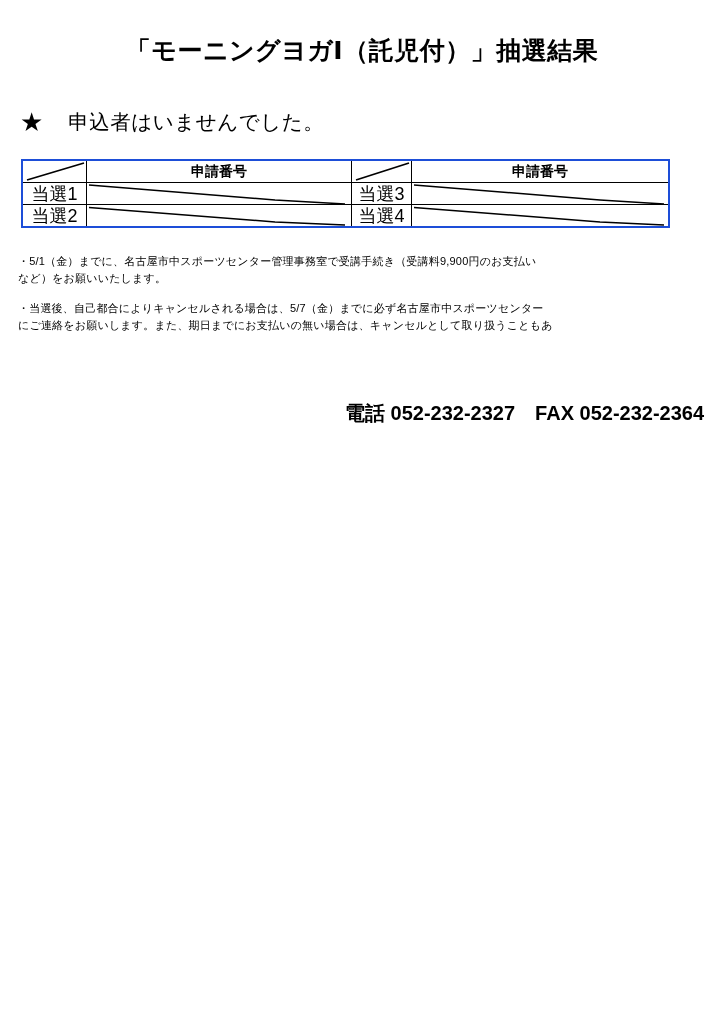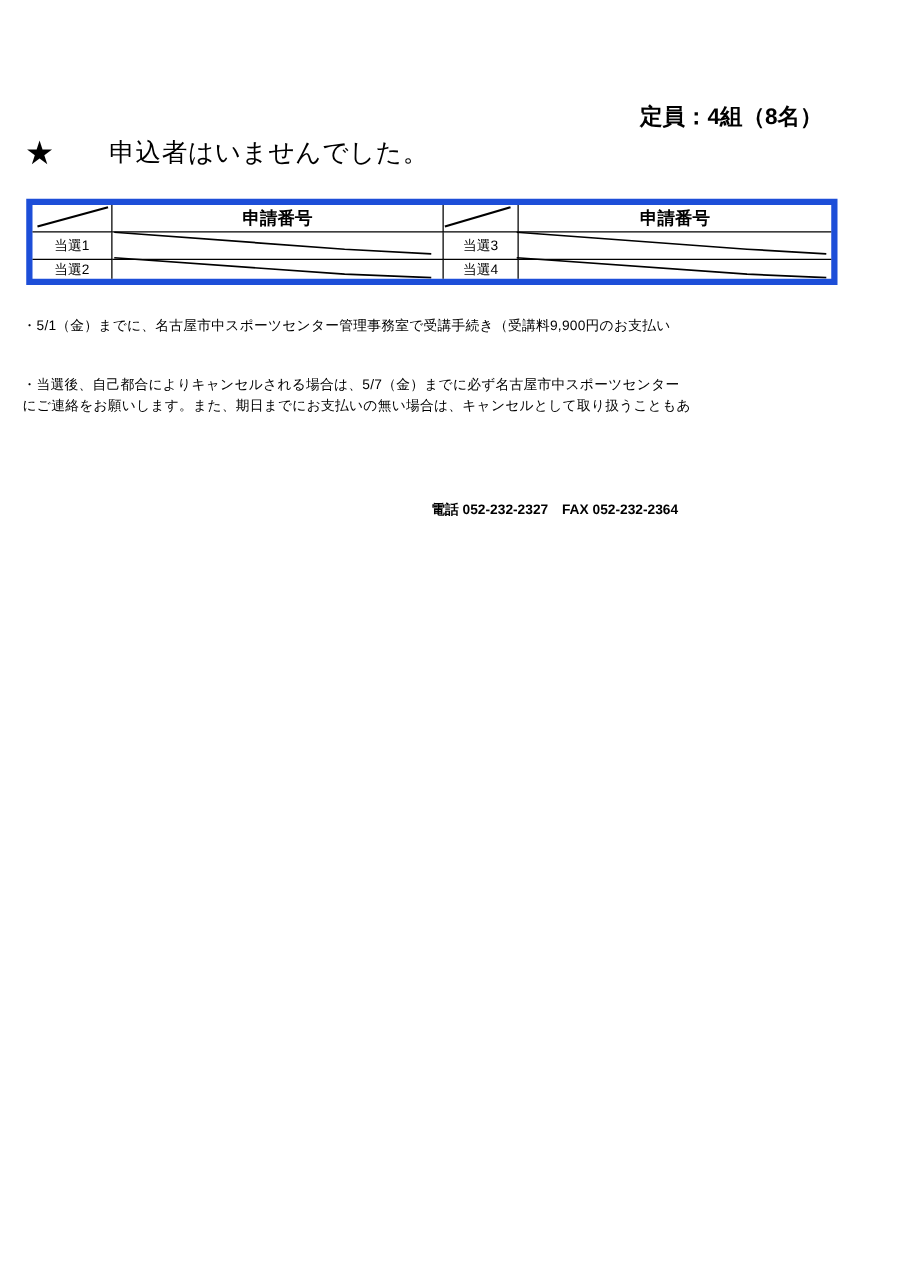--- a/index.html
+++ b/index.html
@@ -33,41 +33,41 @@
   }
   .star-line {
     position: absolute;
     top: 108px;
     left: 20px;
     display: flex;
     align-items: center;
     white-space: nowrap;
   }
   .star-glyph { font-size: 26px; line-height: 1; }
-  .star-text  { font-size: 20.5px; margin-left: 44px; letter-spacing: 0.5px; }
+  .star-text  { font-size: 20.5px; margin-left: 25px; letter-spacing: 0.5px; }
 
   .lottery-table {
     position: absolute;
     left: 21px;
     top: 159px;
     width: 649px;
     height: 69px;
-    border: 5px solid #1d4ed8;
+    border: 2px solid #1d4ed8;
     box-sizing: border-box;
     display: grid;
     grid-template-columns: 64px 265px 60px 1fr;
     grid-template-rows: 22px 22px 1fr;
   }
   .cell {
     border-right: 1px solid #000;
     border-bottom: 1px solid #000;
     display: flex;
     align-items: center;
     justify-content: center;
-    font-size: 11px;
+    font-size: 18px;
     overflow: hidden;
     white-space: nowrap;
   }
   .cell.last-col { border-right: none; }
   .cell.last-row { border-bottom: none; }
   .cell.head { font-weight: bold; font-size: 14px; }
   .diag-overlay {
     position: absolute;
     left: 0; top: 0;
     width: 100%; height: 100%;
@@ -91,32 +91,32 @@
     left: 345px;
     top: 376px;
     font-size: 14px;
     font-weight: bold;
     white-space: nowrap;
   }
   .contact-phone {
     position: absolute;
     left: 345px;
     top: 400px;
-    font-size: 11px;
+    font-size: 20px;
     font-weight: bold;
     white-space: nowrap;
   }
 </style>
 </head>
 <body>
 
 <div class="page">
 
+  <div class="doc-title">「モーニングヨガⅠ（託児付）」抽選結果</div>
 
-  <div class="capacity">定員：4組（8名）</div>
 
   <div class="star-line">
     <span class="star-glyph">★</span>
     <span class="star-text">申込者はいませんでした。</span>
   </div>
 
   <div class="lottery-table">
 
     <div class="cell head"></div>
     <div class="cell head">申請番号</div>
@@ -140,20 +140,21 @@
 
       <polyline points="66,24 252,39 322,43" fill="none" stroke="#000" stroke-width="1.5"></polyline>
       <polyline points="66,46.5 252,61 322,64" fill="none" stroke="#000" stroke-width="1.5"></polyline>
       <polyline points="391,24 577,39 641,43" fill="none" stroke="#000" stroke-width="1.5"></polyline>
       <polyline points="391,46.5 577,61 641,64" fill="none" stroke="#000" stroke-width="1.5"></polyline>
     </svg>
   </div>
 
   <div class="para para-payment">
     <div>・5/1（金）までに、名古屋市中スポーツセンター管理事務室で受講手続き（受講料9,900円のお支払い</div>
+    <div>など）をお願いいたします。</div>
   </div>
 
   <div class="para para-cancel">
     <div>・当選後、自己都合によりキャンセルされる場合は、5/7（金）までに必ず名古屋市中スポーツセンター</div>
     <div>にご連絡をお願いします。また、期日までにお支払いの無い場合は、キャンセルとして取り扱うこともあ</div>
   </div>
 
   <div class="contact-phone">電話 052-232-2327　FAX 052-232-2364</div>
 
 </div>

